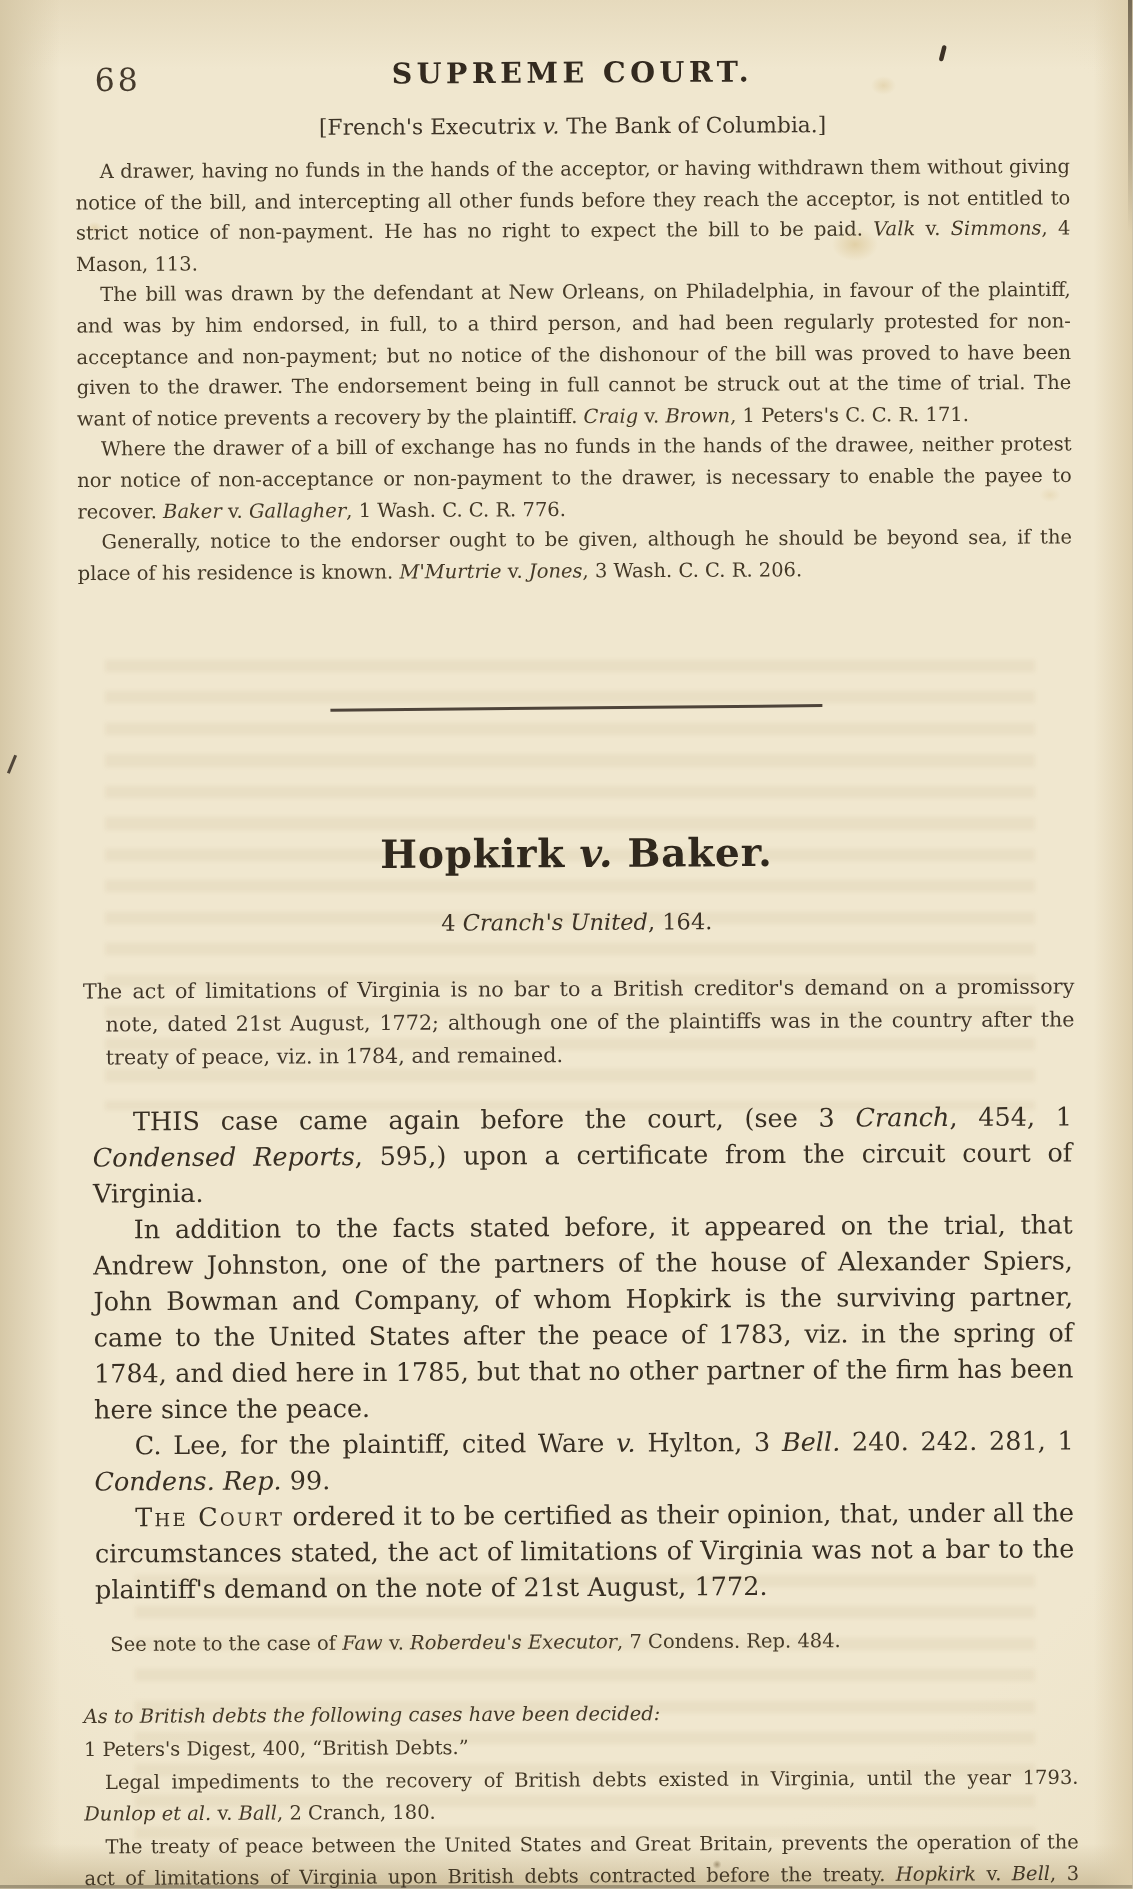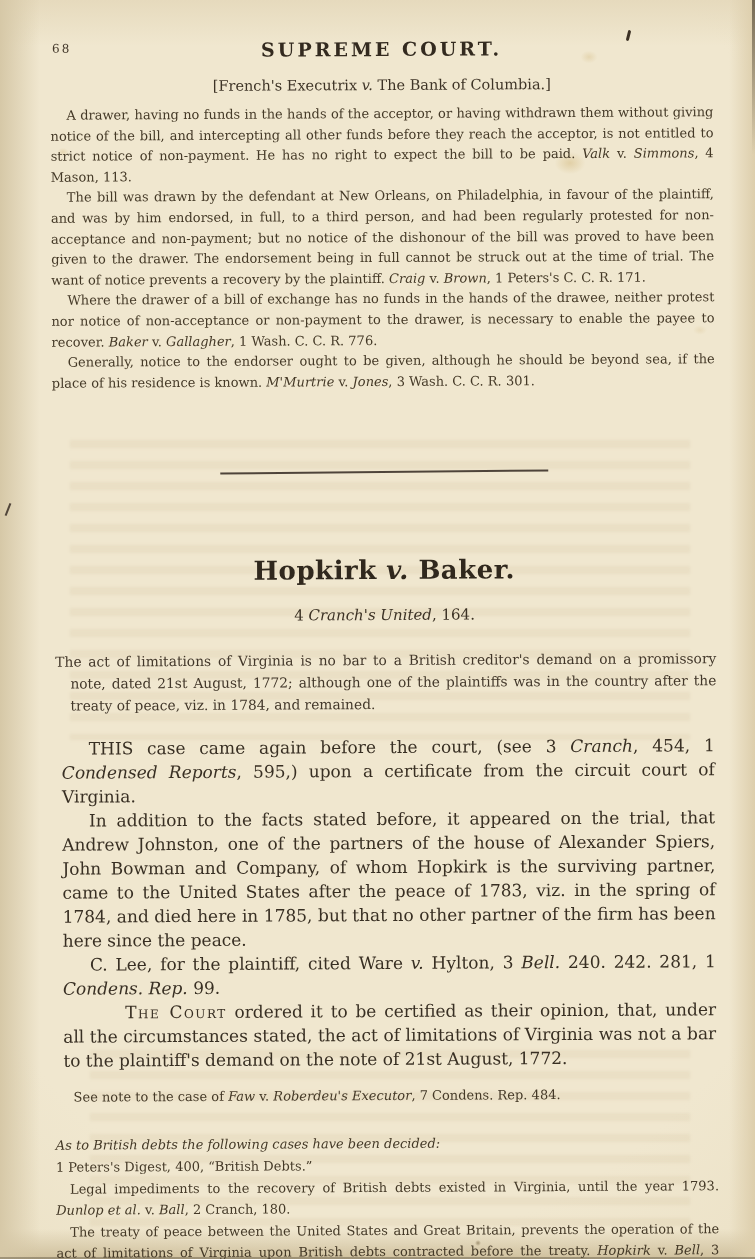--- a/index.html
+++ b/index.html
@@ -23,21 +23,21 @@
       linear-gradient(0deg,   #cfc09d 0, rgba(207,192,157,0) 30px),
       linear-gradient(180deg, #e6dabd 0, rgba(230,218,189,0) 46px),
       radial-gradient(130% 105% at 50% 44%, #f0e7cf 52%, #e2d5b3 100%);
     background-color:#ece2c8;
   }
   .tilt{position:relative;transform:rotate(-0.3deg);transform-origin:50% 0;}
   .content{position:relative;padding:0 42px 0 50px;}
 
   
   .header-row{position:relative;margin-top:38px;height:26px;}
-  .pagenum{position:absolute;left:2px;top:2px;font-size:12px;letter-spacing:2px;color:#453a2c;}
+  .pagenum{position:absolute;left:13px;top:2px;font-size:21px;letter-spacing:2px;color:#453a2c;}
   .running-head{margin:0;text-align:center;font-size:19px;font-weight:bold;letter-spacing:3px;color:#332a1f;}
   .case-ref{margin-top:13px;text-align:center;font-size:14.5px;color:#3d3326;}
 
   
   .headnotes{margin-top:11px;font-size:13px;line-height:20.6px;color:#443927;text-align:justify;}
   .headnotes p{margin:0;text-indent:16px;}
 
   .rule{margin:79px auto 0;width:328px;border:none;border-top:2px solid #4e443a;transform:rotate(-0.25deg);}
 
   
@@ -53,21 +53,21 @@
   .opinion p{margin:0;text-indent:27px;}
 
   .see-note{margin:15px 0 0 2px;font-size:13px;line-height:20px;color:#443927;text-indent:16px;}
 
   
   .annotations{margin:27px 0 0 0;font-size:13px;line-height:21.6px;text-align:justify;color:#443927;}
   .annotations p{margin:0;text-indent:14px;}
   .annotations p.no-indent{text-indent:0;}
 
   .seg-i{font-style:italic;}
-  .seg-sc{font-variant:small-caps;letter-spacing:1.5px;margin-left:35px;}
+  .seg-sc{font-variant:small-caps;letter-spacing:1.5px;}
 
   
   .ghost{position:absolute;pointer-events:none;filter:blur(1.4px);
     background:repeating-linear-gradient(180deg,
       rgba(168,138,84,.085) 0 8px, rgba(168,138,84,0) 8px 21px);}
   .ghost-mid{left:70px;top:440px;width:620px;height:300px;}
   .ghost-low{left:90px;top:1050px;width:600px;height:185px;}
 
   
   .edge-right-top{position:absolute;right:0;top:0;width:3px;height:155px;
@@ -91,21 +91,21 @@
         <span class="pagenum">68</span>
         <h1 class="running-head">SUPREME COURT.</h1>
       </div>
 
       <div class="case-ref"><span>[French's Executrix </span><span class="seg-i">v.</span><span> The Bank of Columbia.]</span></div>
 
       <section class="headnotes">
         <p><span>A drawer, having no funds in the hands of the acceptor, or having withdrawn them without giving notice of the bill, and intercepting all other funds before they reach the acceptor, is not entitled to strict notice of non-payment. He has no right to expect the bill to be paid. </span><span class="seg-i">Valk</span><span> v. </span><span class="seg-i">Simmons</span><span>, 4 Mason, 113.</span></p>
         <p><span>The bill was drawn by the defendant at New Orleans, on Philadelphia, in favour of the plaintiff, and was by him endorsed, in full, to a third person, and had been regularly protested for non-acceptance and non-payment; but no notice of the dishonour of the bill was proved to have been given to the drawer. The endorsement being in full cannot be struck out at the time of trial. The want of notice prevents a recovery by the plaintiff. </span><span class="seg-i">Craig</span><span> v. </span><span class="seg-i">Brown</span><span>, 1 Peters's C. C. R. 171.</span></p>
         <p><span>Where the drawer of a bill of exchange has no funds in the hands of the drawee, neither protest nor notice of non-acceptance or non-payment to the drawer, is necessary to enable the payee to recover. </span><span class="seg-i">Baker</span><span> v. </span><span class="seg-i">Gallagher</span><span>, 1 Wash. C. C. R. 776.</span></p>
-        <p><span>Generally, notice to the endorser ought to be given, although he should be beyond sea, if the place of his residence is known. </span><span class="seg-i">M'Murtrie</span><span> v. </span><span class="seg-i">Jones</span><span>, 3 Wash. C. C. R. 301.</span></p>
+        <p><span>Generally, notice to the endorser ought to be given, although he should be beyond sea, if the place of his residence is known. </span><span class="seg-i">M'Murtrie</span><span> v. </span><span class="seg-i">Jones</span><span>, 3 Wash. C. C. R. 206.</span></p>
       </section>
 
       <hr class="rule">
 
       <h2 class="case-title"><span>Hopkirk </span><span class="seg-i">v.</span><span> Baker.</span></h2>
       <div class="citation"><span>4 </span><span class="seg-i">Cranch's United</span><span>, 164.</span></div>
 
       <section class="syllabus">
         <p><span>The act of limitations of Virginia is no bar to a British creditor's demand on a promissory note, dated 21st August, 1772; although one of the plaintiffs was in the country after the treaty of peace, viz. in 1784, and remained.</span></p>
       </section>

